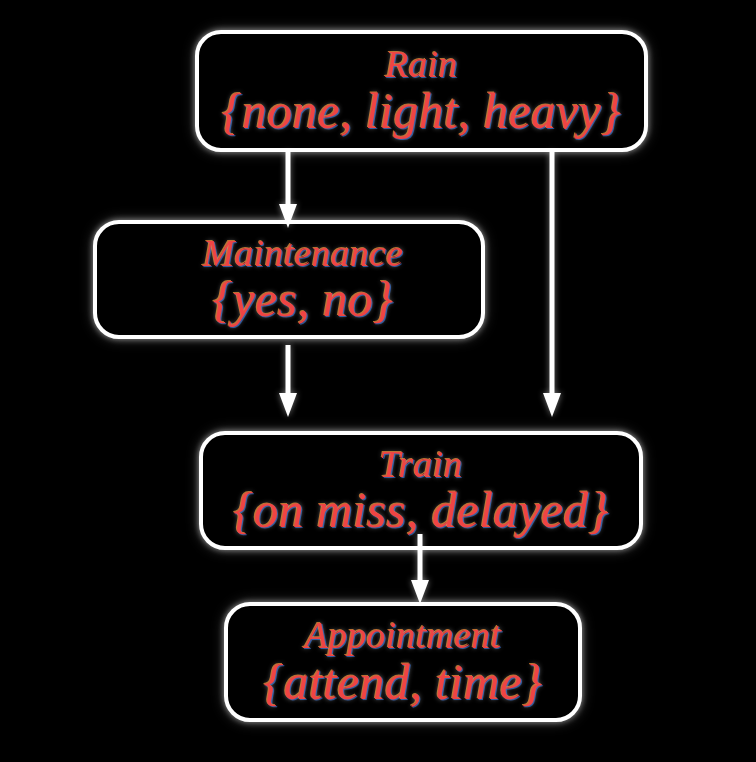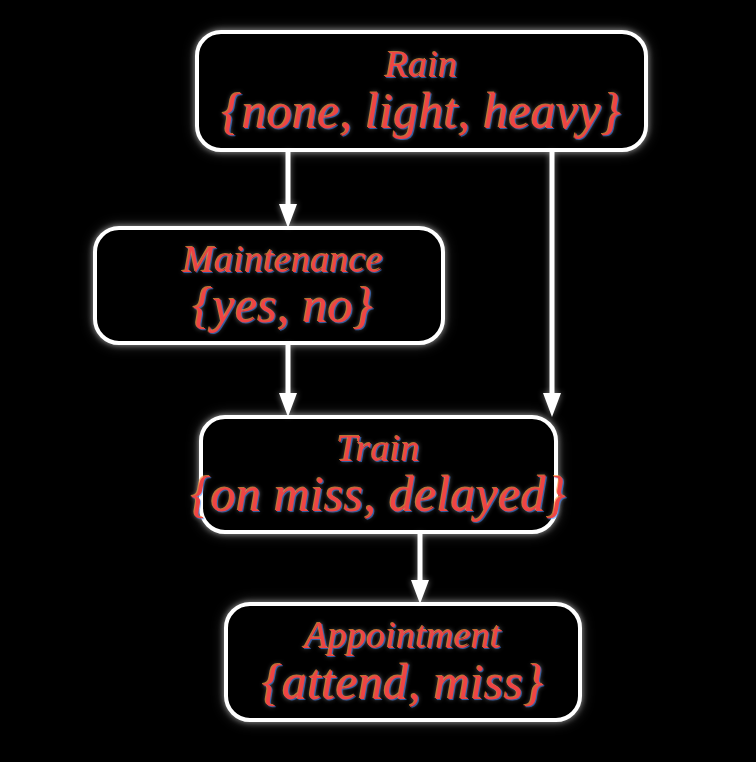--- a/index.html
+++ b/index.html
@@ -42,22 +42,22 @@
       -1.1px -0.7px 0.6px rgba(255,150,60,0.70),
        1.1px  0.9px 0.7px rgba(70,140,255,0.60),
        0 0 5px rgba(255,255,255,0.45);
     text-align: right;
   }
   .node .line.title { font-size: 38px; }
   .node .line.states { font-size: 50px; }
 
   
   #node-rain        { left: 195px; top: 30px;  width: 453px; height: 122px; }
-  #node-maintenance { left: 93px;  top: 226px; width: 352px; height: 119px; padding-left: 28px; }
-  #node-train       { left: 199px; top: 415px; width: 359px; height: 119px; }
+  #node-maintenance { left: 93px;  top: 220px; width: 392px; height: 119px; padding-left: 28px; }
+  #node-train       { left: 199px; top: 431px; width: 444px; height: 119px; }
   #node-appointment { left: 224px; top: 602px; width: 358px; height: 120px; }
 
   
   .arrow { position: absolute; }
   .arrow svg { display: block; overflow: visible; }
   .arrow svg path,
   .arrow svg line { filter: drop-shadow(0 0 3px rgba(255,255,255,0.45)); }
 
   #arrow-rain-maintenance { left: 276px; top: 152px; width: 24px; height: 76px; }
   #arrow-rain-train       { left: 540px; top: 152px; width: 24px; height: 265px; }
@@ -79,21 +79,21 @@
     <span class="line states">{yes, no}</span>
   </div>
 
   <div class="node" id="node-train">
     <span class="line title">Train</span>
     <span class="line states">{on miss, delayed}</span>
   </div>
 
   <div class="node" id="node-appointment">
     <span class="line title">Appointment</span>
-    <span class="line states">{attend, miss}</span>
+    <span class="line states">{attend, time}</span>
   </div>
 
   <div class="arrow" id="arrow-rain-maintenance">
     <svg width="24" height="76" viewBox="0 0 24 76">
       <line x1="12" y1="0" x2="12" y2="54" stroke="#ffffff" stroke-width="5"></line>
       <path d="M 12 76 L 3 52 L 21 52 Z" fill="#ffffff"></path>
     </svg>
   </div>
 
   <div class="arrow" id="arrow-rain-train">

